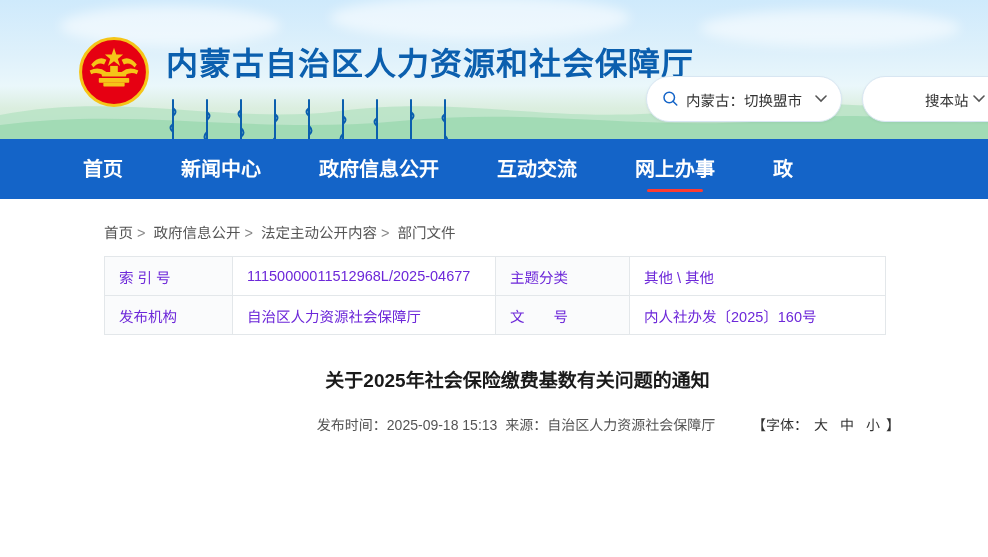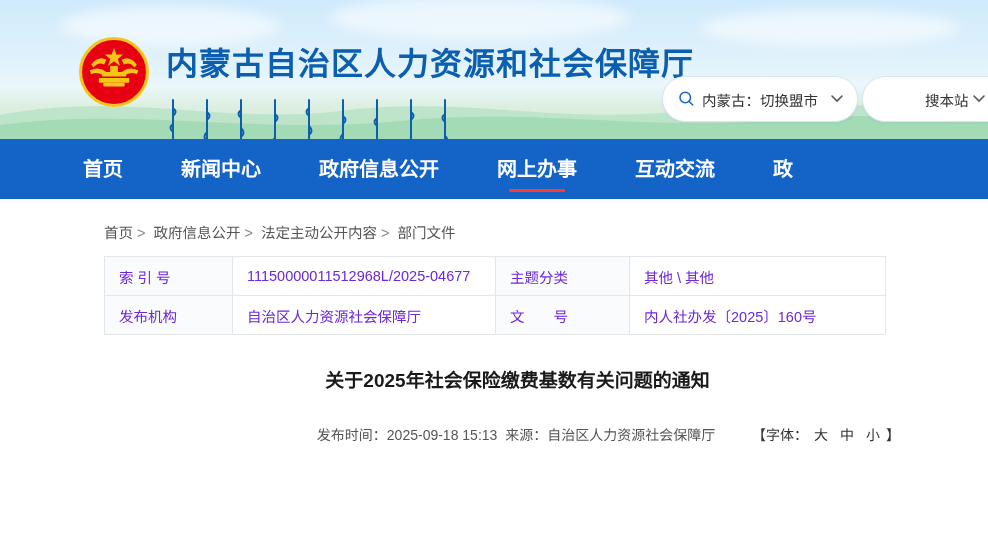--- a/index.html
+++ b/index.html
@@ -40,21 +40,21 @@
   .mongolian-row {
     margin-top: 14px;
     display: flex; gap: 20px; height: 72px; align-items: flex-start;
   }
   .mong {
     width: 14px; height: 100%;
   }
 
   
   .region-select {
-    position: absolute; right: 130px; top: 76px;
+    position: absolute; right: 146px; top: 76px;
     width: 196px; height: 46px;
     background: #ffffff; border: 1px solid #d8e6f2; border-radius: 24px;
     display: flex; align-items: center; padding: 0 14px;
     box-shadow: 0 1px 3px rgba(0,0,0,0.05);
   }
   .region-select .loc-icon { width: 18px; height: 18px; margin-right: 7px; flex: 0 0 auto; }
   .region-text { font-size: 14.5px; color: #333; white-space: nowrap; }
   .region-select .chev { margin-left: auto; }
 
   .search-box {
@@ -108,21 +108,21 @@
   td.label2 { width: 134px; background: #fafbfc; }
   td.val2 { width: auto; }
 
   
   .doc-title {
     text-align: center; font-size: 19px; font-weight: bold; color: #1a1a1a;
     margin-top: 30px;
     margin-left: 47px;
   }
   .doc-sub {
-    margin-top: 32px; position: relative; height: 26px; padding-left: 44px;
+    margin-top: 22px; position: relative; height: 26px; padding-left: 44px;
   }
   .doc-sub .center {
     text-align: center; font-size: 14px; color: #555;
   }
   .font-size-ctl {
     position: absolute; right: 88px; top: 0;
     font-size: 14px; color: #333; white-space: nowrap;
   }
   .font-size-ctl .fs { margin: 0 6px; }
 </style>
@@ -243,22 +243,22 @@
       <svg class="chev" width="12" height="8" viewBox="0 0 12 8">
         <path d="M1,1 L6,6 L11,1" fill="none" stroke="#555" stroke-width="1.6" stroke-linecap="round"></path>
       </svg>
     </div>
   </div>
 
   <div class="nav">
     <div class="nav-item">首页</div>
     <div class="nav-item">新闻中心</div>
     <div class="nav-item">政府信息公开</div>
+    <div class="nav-item">互动交流</div>
     <div class="nav-item active">网上办事</div>
-    <div class="nav-item">互动交流</div>
     <div class="nav-item">政</div>
   </div>
 
   <div class="breadcrumb">
     <span>首页</span><span class="sep">&gt;</span>
     <span>政府信息公开</span><span class="sep">&gt;</span>
     <span>法定主动公开内容</span><span class="sep">&gt;</span>
     <span>部门文件</span>
   </div>
 

